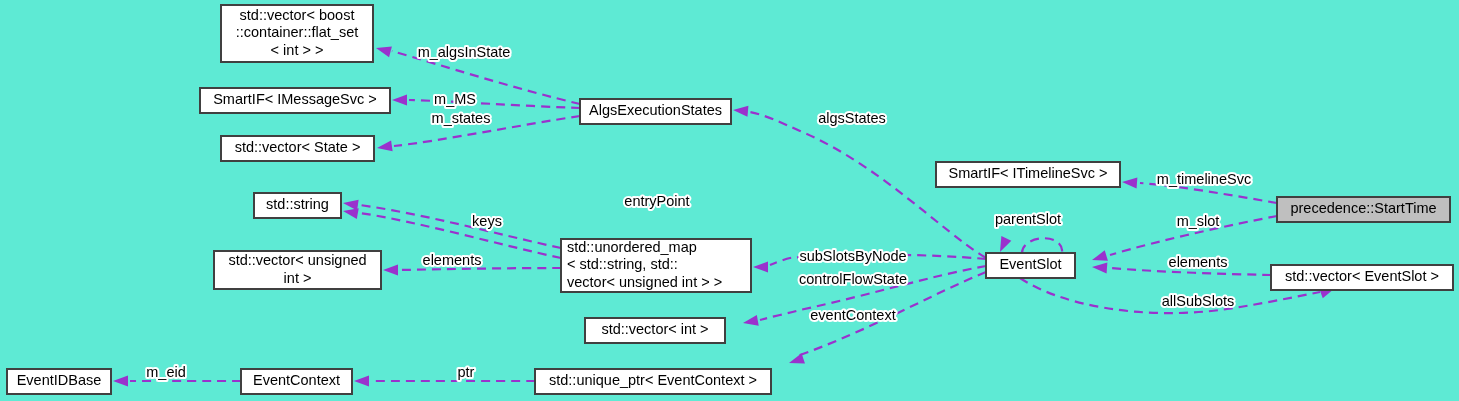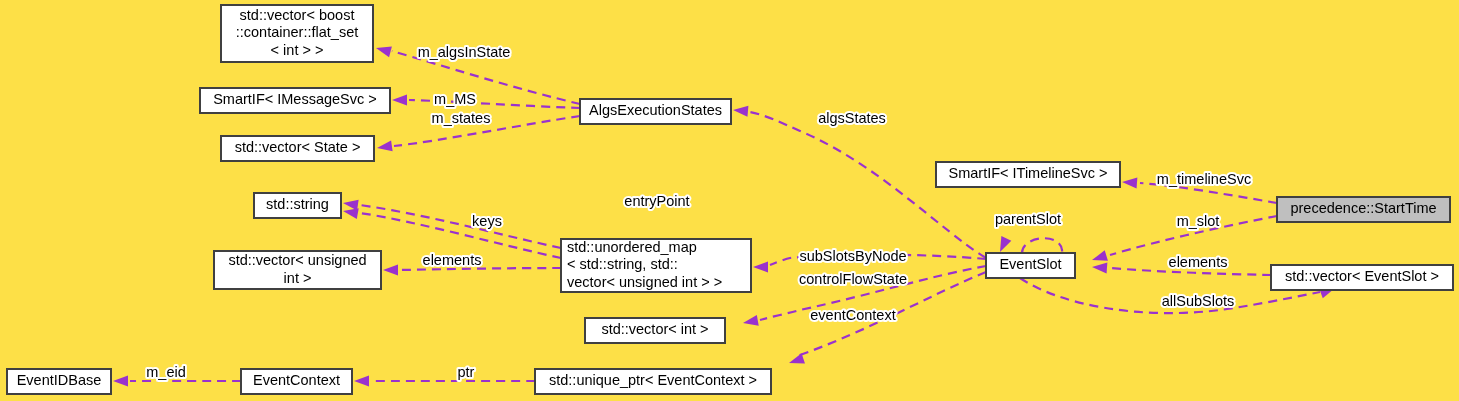--- a/index.html
+++ b/index.html
@@ -4,21 +4,21 @@
 <style>
   html, body {
     margin: 0;
     padding: 0;
     background: #ffffff;
   }
   #diagram-root {
     position: relative;
     width: 1459px;
     height: 401px;
-    background: #fde047;
+    background: #5eead4;
     font-family: "Liberation Sans", sans-serif;
     overflow: hidden;
   }
   svg#graph {
     position: absolute;
     left: 0;
     top: 0;
     width: 1459px;
     height: 401px;
   }

